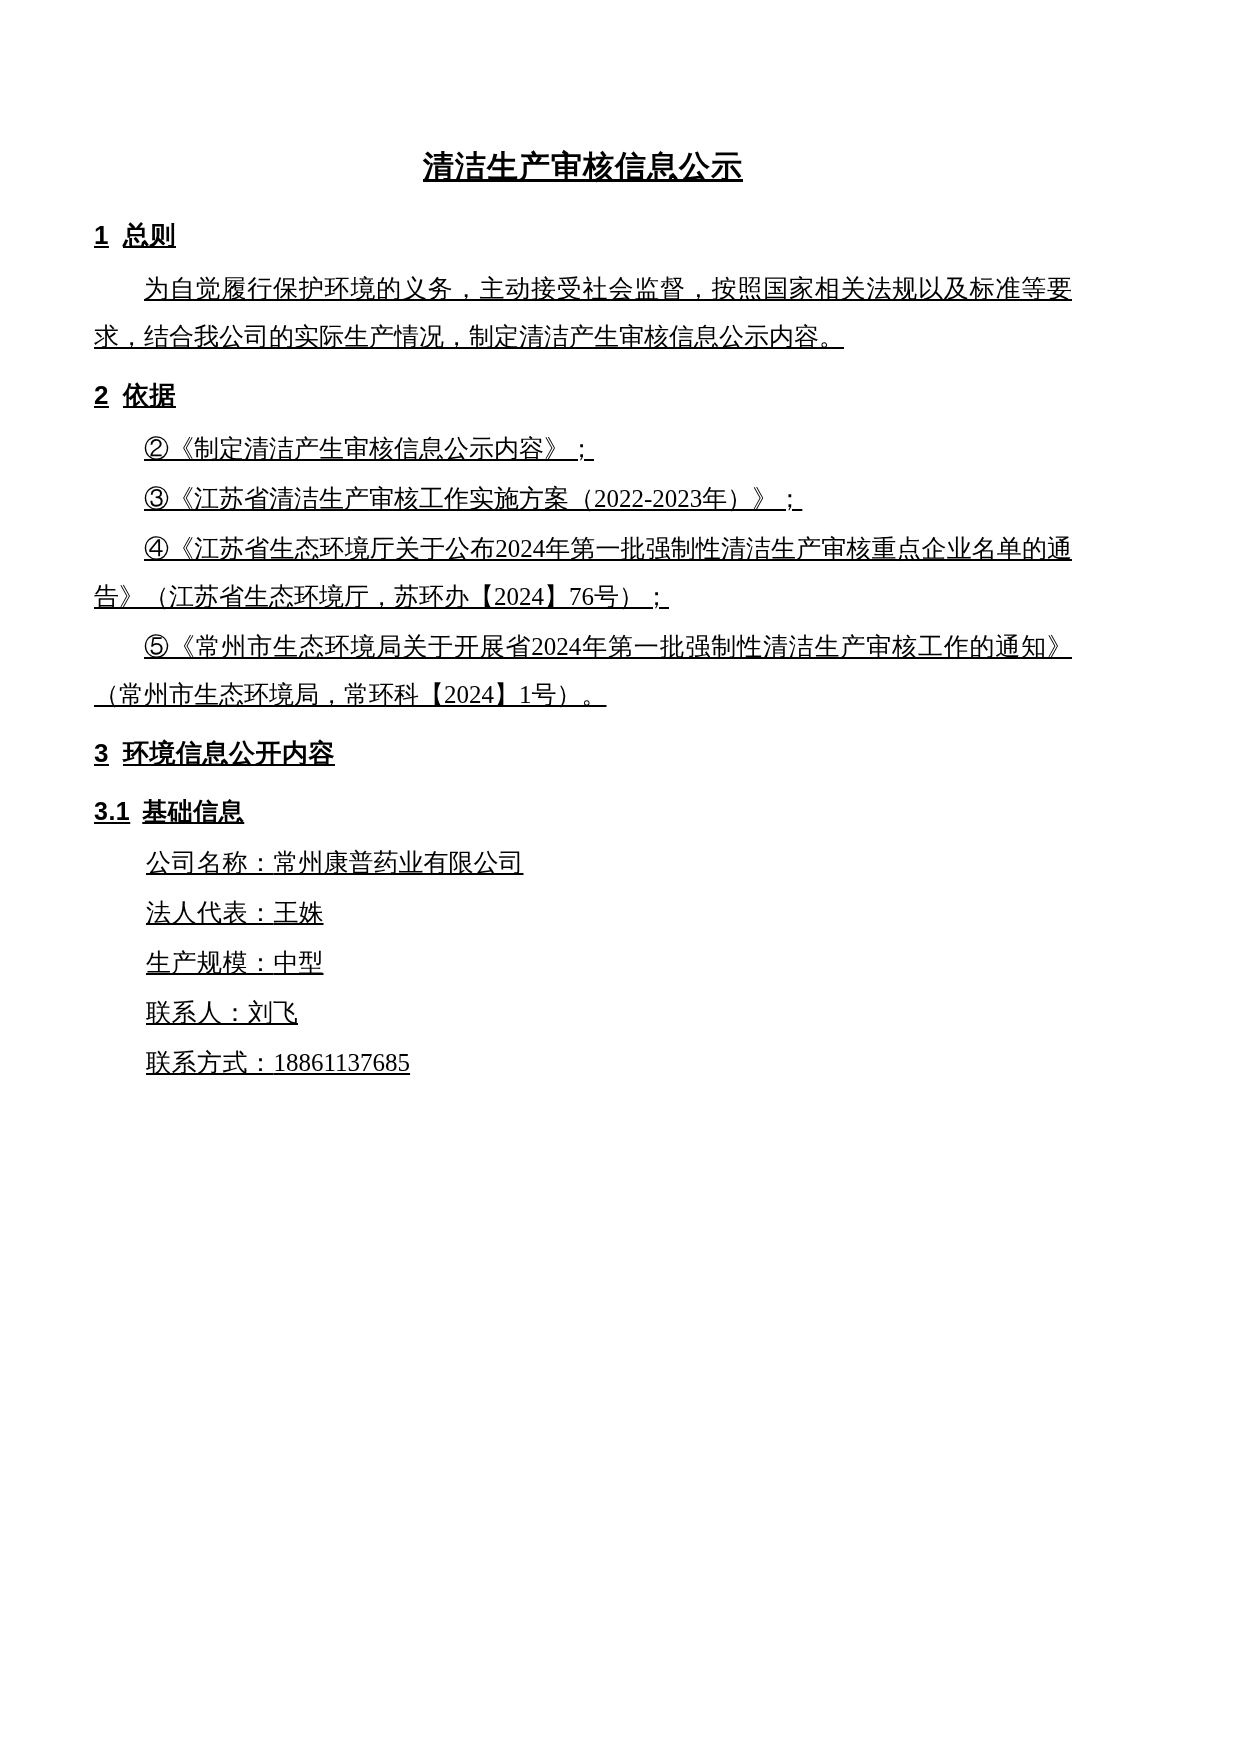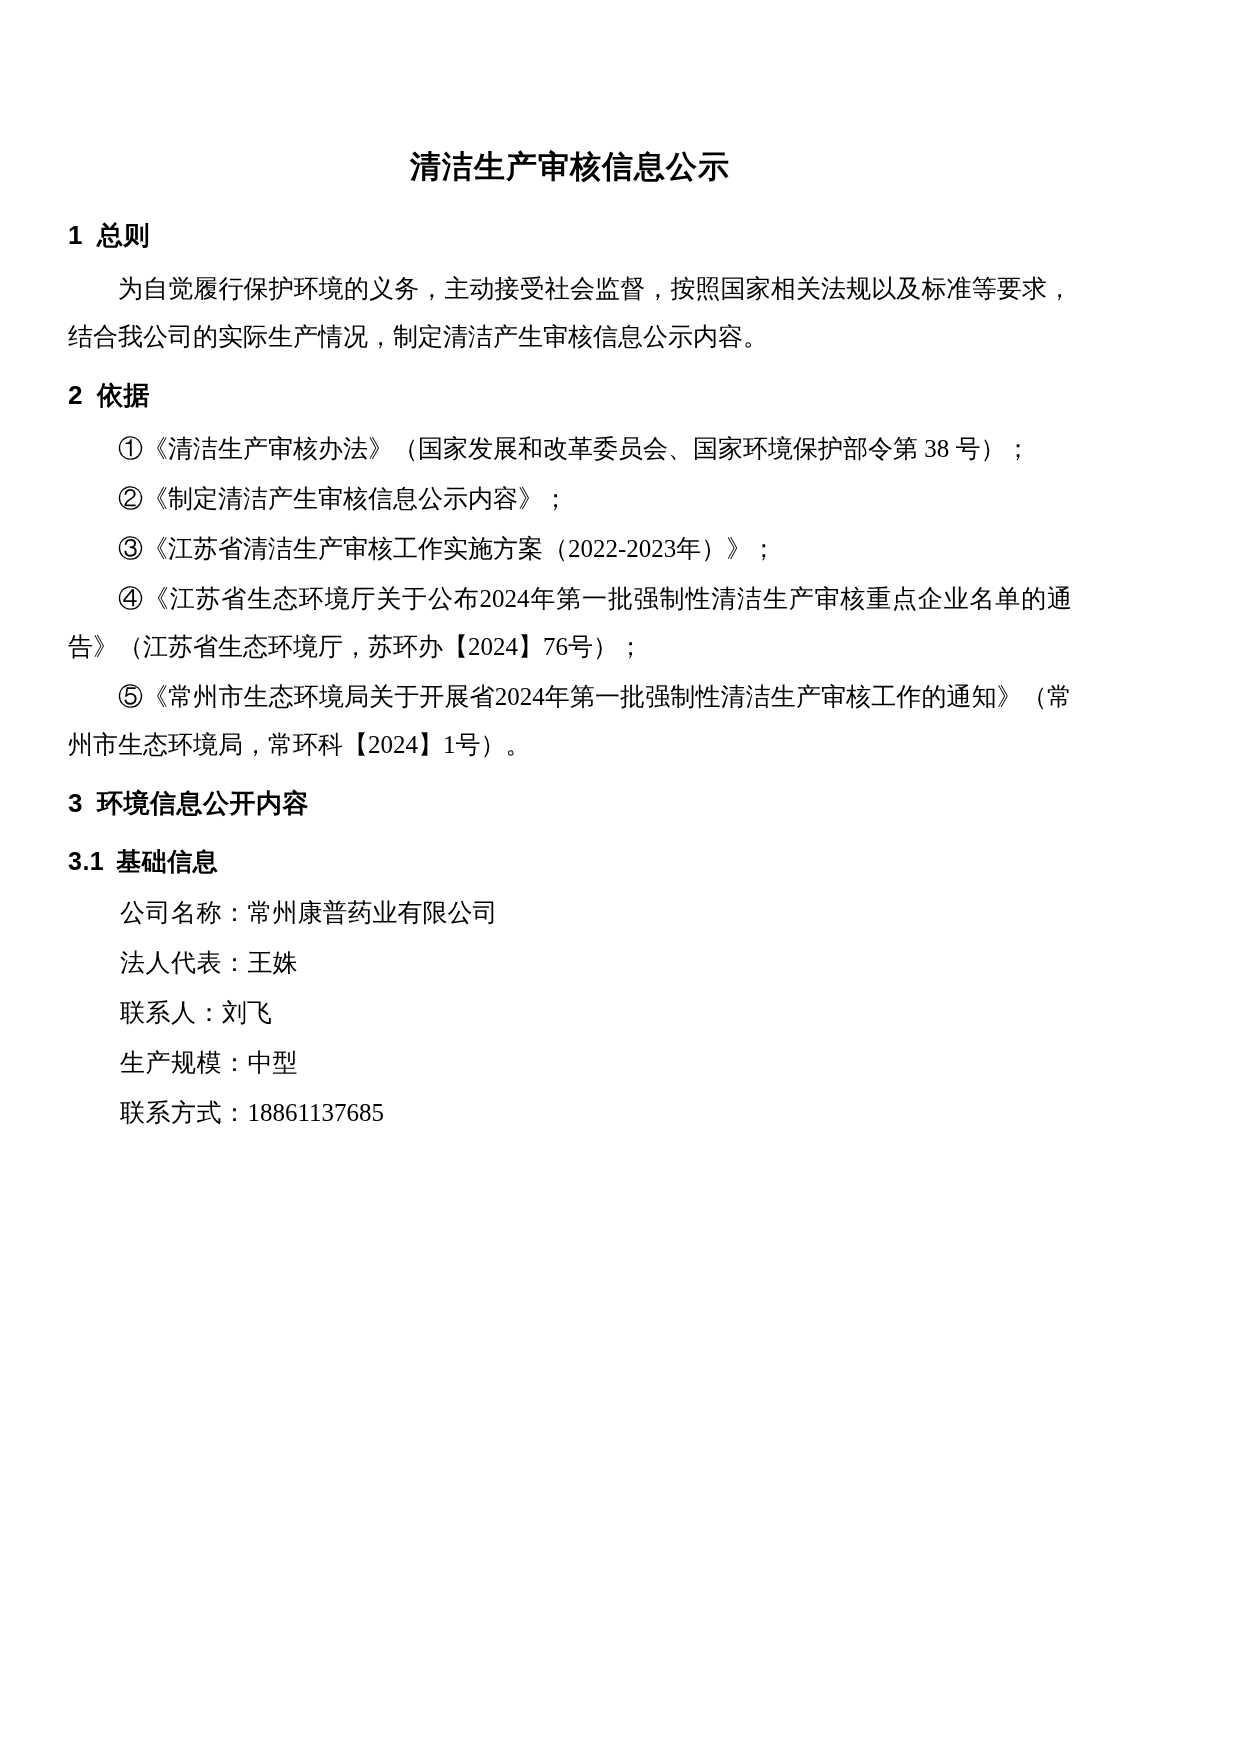--- a/index.html
+++ b/index.html
@@ -12,21 +12,22 @@
     height: 1753px;
     font-family: "Liberation Serif", "DejaVu Serif", serif;
     color: #000000;
     position: relative;
     overflow: hidden;
   }
   .page {
     box-sizing: border-box;
     width: 1240px;
     height: 1472px;
-    padding: 128px 168px 0 68px;
+    padding: 128px 168px 0 94px;
+    text-decoration: underline;
   }
   .doc-title {
     text-align: center;
     font-size: 31px;
     font-weight: bold;
     letter-spacing: 1px;
     margin: 18px 0 30px 0;
     font-family: "Liberation Sans", "DejaVu Sans", sans-serif;
   }
   .h1 {
@@ -81,21 +82,20 @@
   <div class="doc-title">清洁生产审核信息公示</div>
 
   <div class="h1">
     <span class="num">1</span><span>总则</span>
   </div>
   <p class="para">为自觉履行保护环境的义务，主动接受社会监督，按照国家相关法规以及标准等要求，结合我公司的实际生产情况，制定清洁产生审核信息公示内容。</p>
 
   <div class="h1">
     <span class="num">2</span><span>依据</span>
   </div>
-  <p class="para">①《清洁生产审核办法》（国家发展和改革委员会、国家环境保护部令第 38 号）；</p>
   <p class="para">②《制定清洁产生审核信息公示内容》；</p>
   <p class="para">③《江苏省清洁生产审核工作实施方案（2022-2023年）》；</p>
   <p class="para">④《江苏省生态环境厅关于公布2024年第一批强制性清洁生产审核重点企业名单的通告》（江苏省生态环境厅，苏环办【2024】76号）；</p>
   <p class="para">⑤《常州市生态环境局关于开展省2024年第一批强制性清洁生产审核工作的通知》（常州市生态环境局，常环科【2024】1号）。</p>
 
   <div class="h1">
     <span class="num">3</span><span>环境信息公开内容</span>
   </div>
 
   <div class="h2">
@@ -103,23 +103,23 @@
   </div>
 
   <ul class="info-list">
     <li>
       <span class="info-label">公司名称：</span><span>常州康普药业有限公司</span>
     </li>
     <li>
       <span class="info-label">法人代表：</span><span>王姝</span>
     </li>
     <li>
-      <span class="info-label">联系人：</span><span>刘飞</span>
+      <span class="info-label">生产规模：</span><span>中型</span>
     </li>
     <li>
-      <span class="info-label">生产规模：</span><span>中型</span>
+      <span class="info-label">联系人：</span><span>刘飞</span>
     </li>
     <li>
       <span class="info-label">联系方式：</span><span>18861137685</span>
     </li>
   </ul>
 
 </div>
 
 </body></html>

